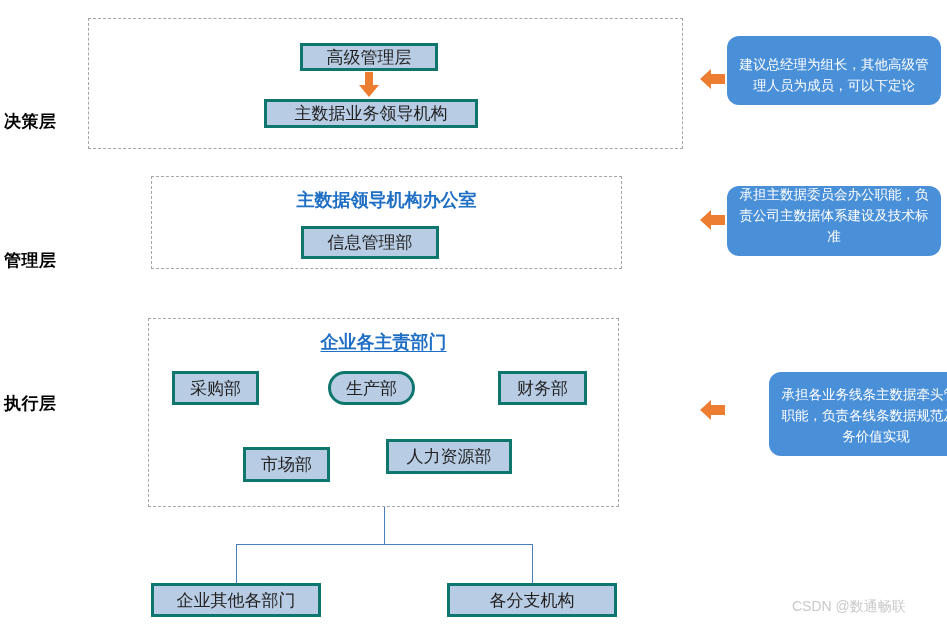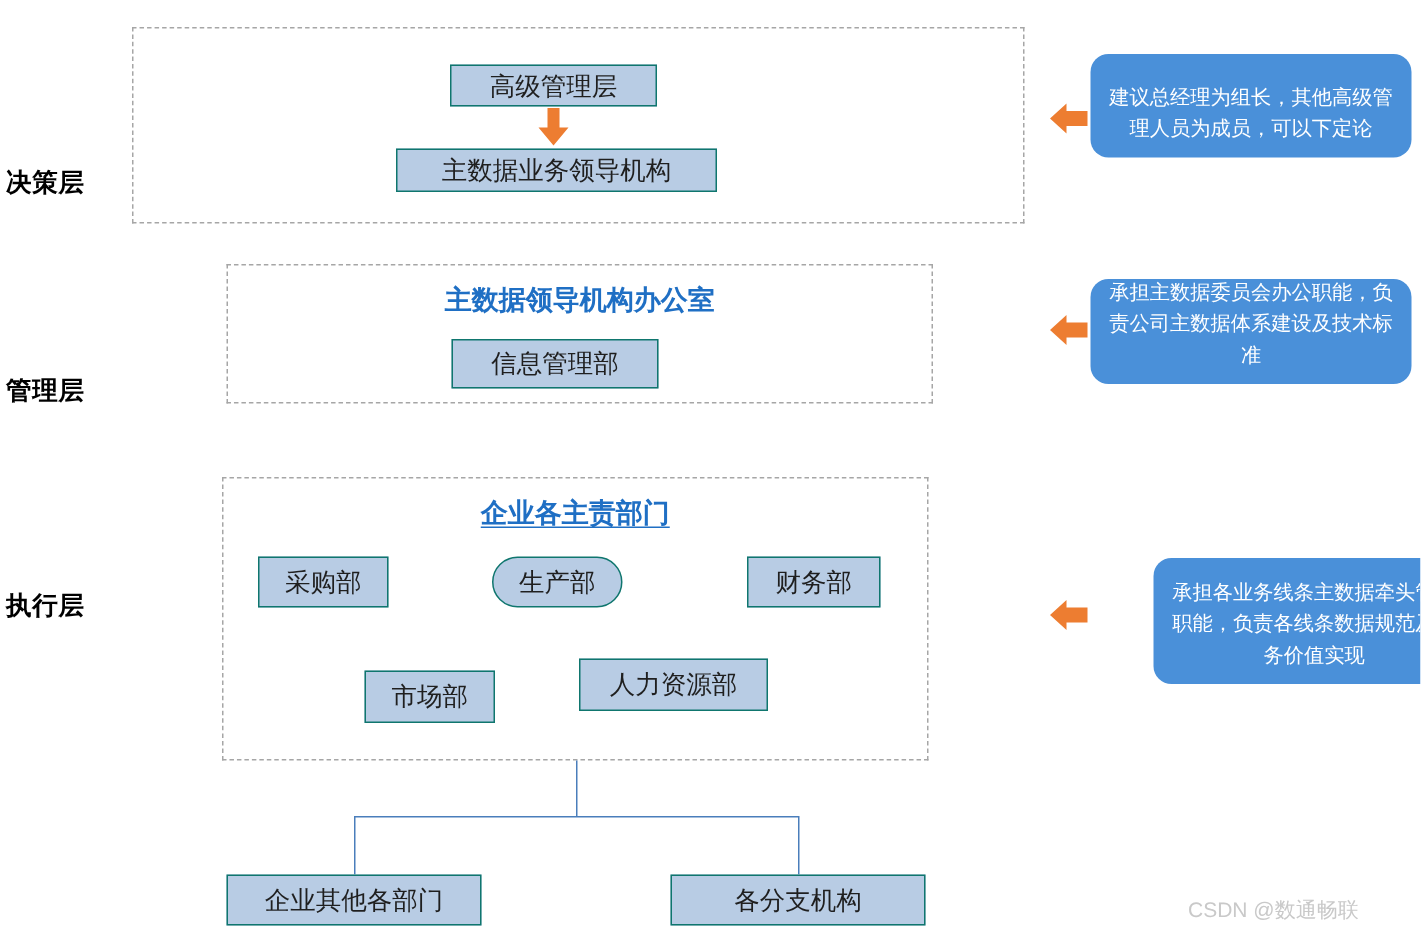--- a/index.html
+++ b/index.html
@@ -38,21 +38,21 @@
     border: 1px dashed #a6a6a6;
     background: transparent;
     box-sizing: border-box;
   }
 
   
   .node {
     position: absolute;
     box-sizing: border-box;
     background: #b8cce4;
-    border: 1px solid #0f766e;
+    border: 3px solid #0f766e;
     color: #1f1f1f;
     font-family: "Liberation Serif", "DejaVu Serif", serif;
     font-size: 17px;
     display: flex;
     align-items: center;
     justify-content: center;
     white-space: nowrap;
     line-height: 1;
   }
 

